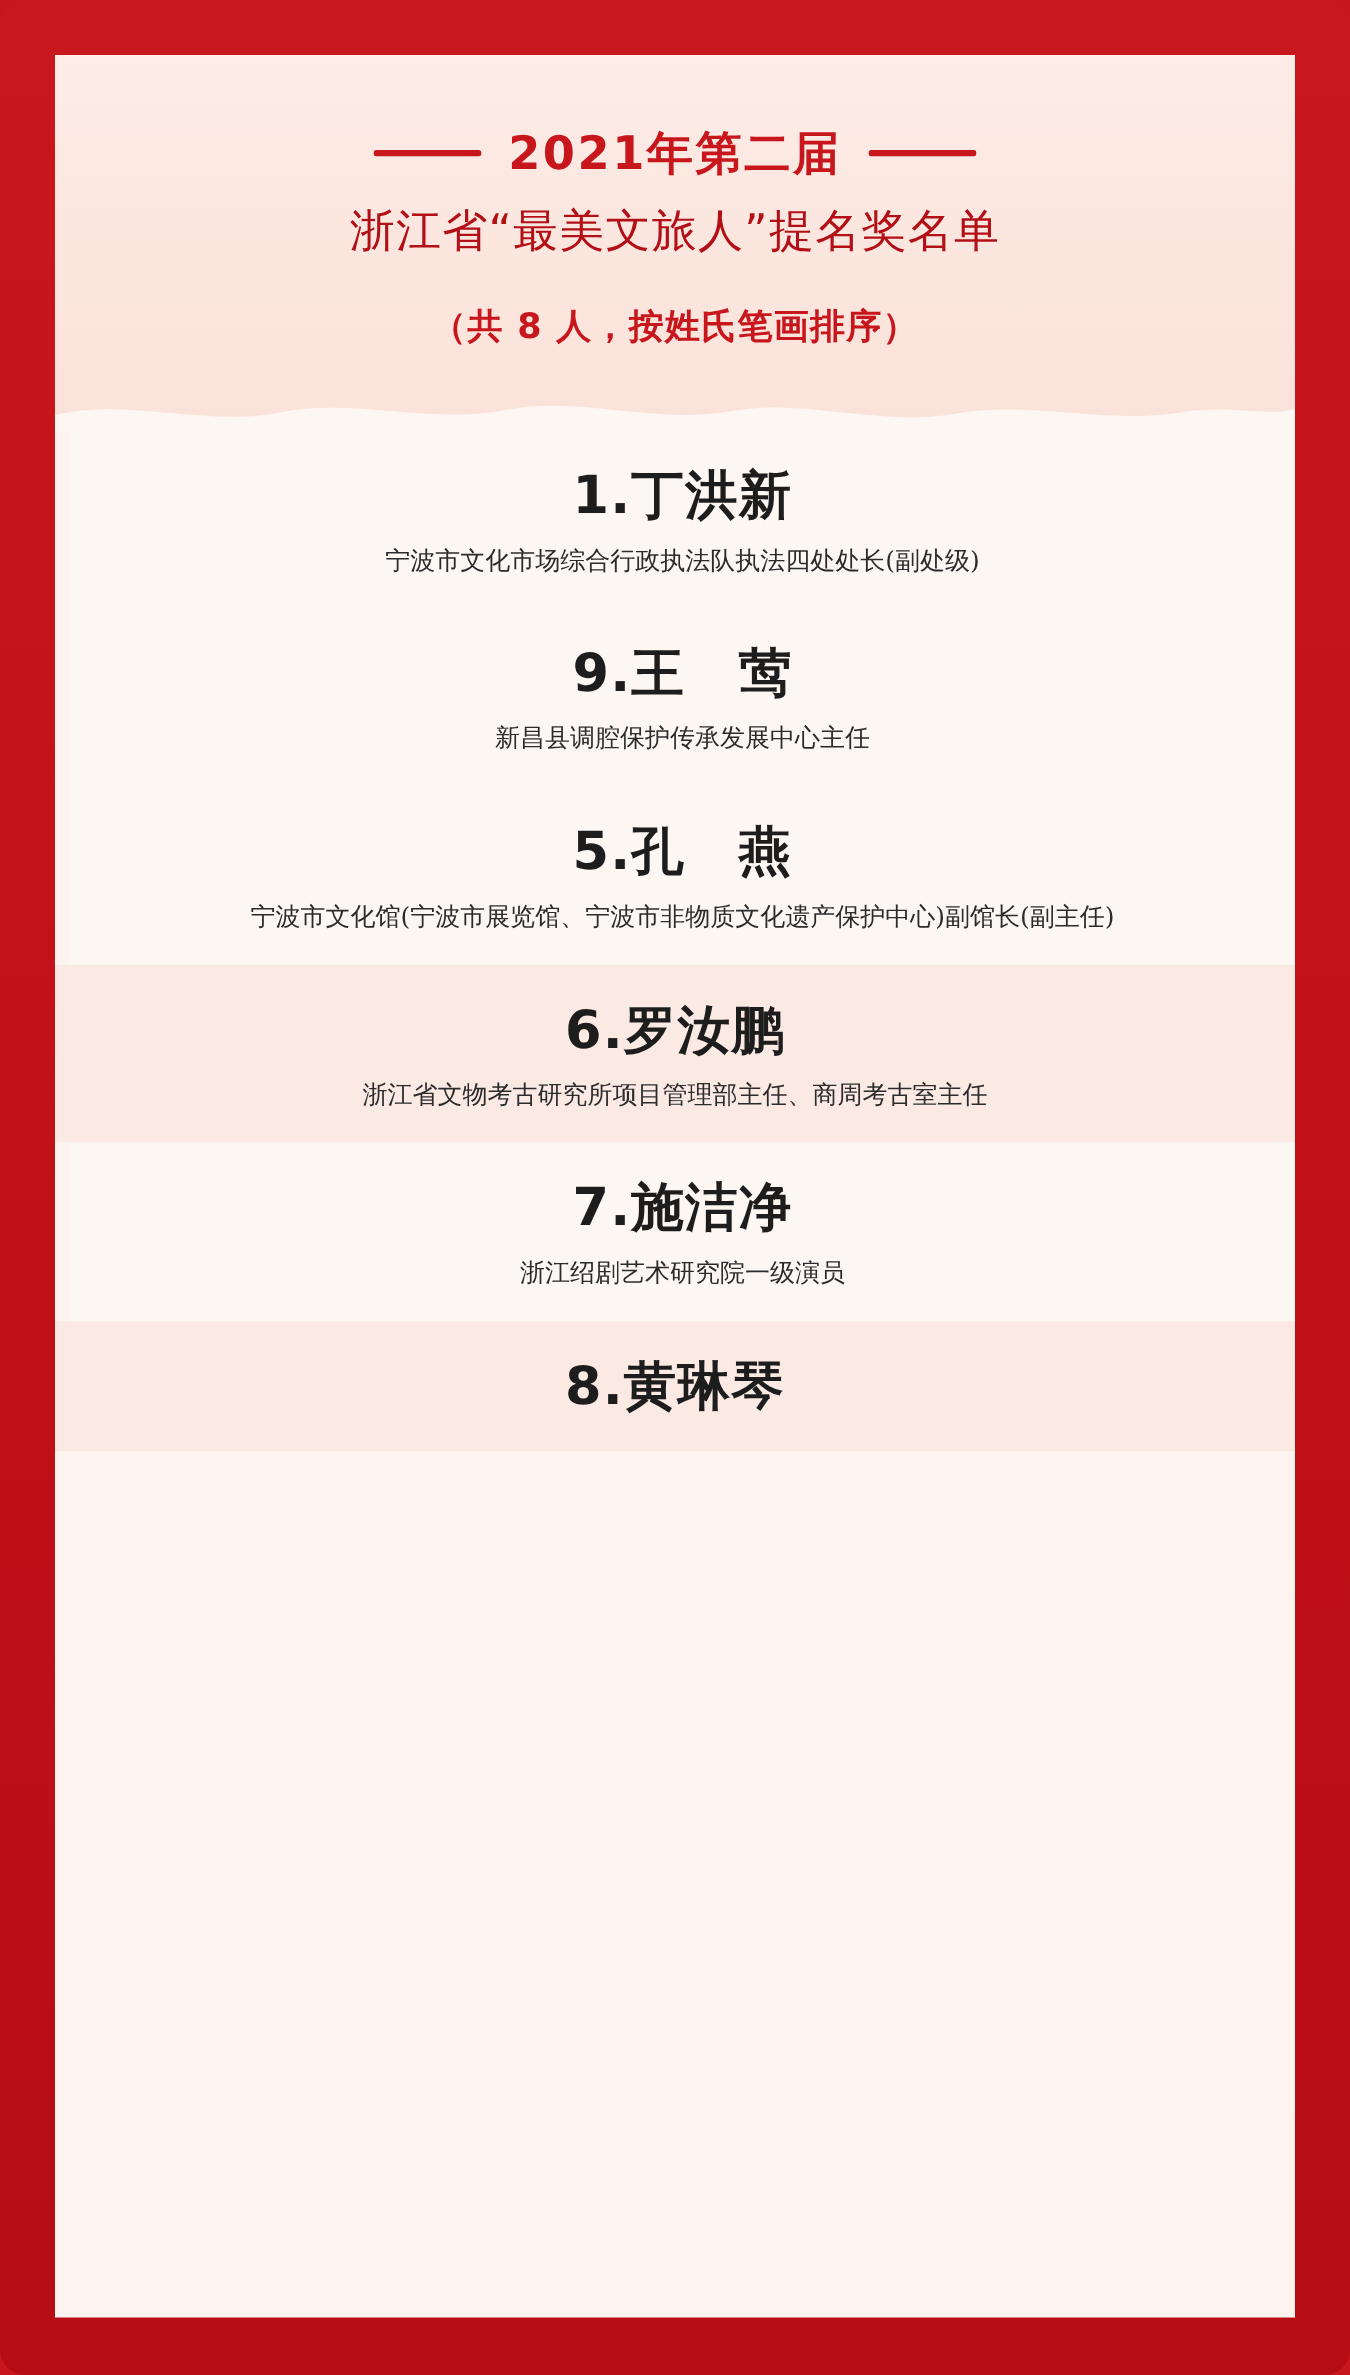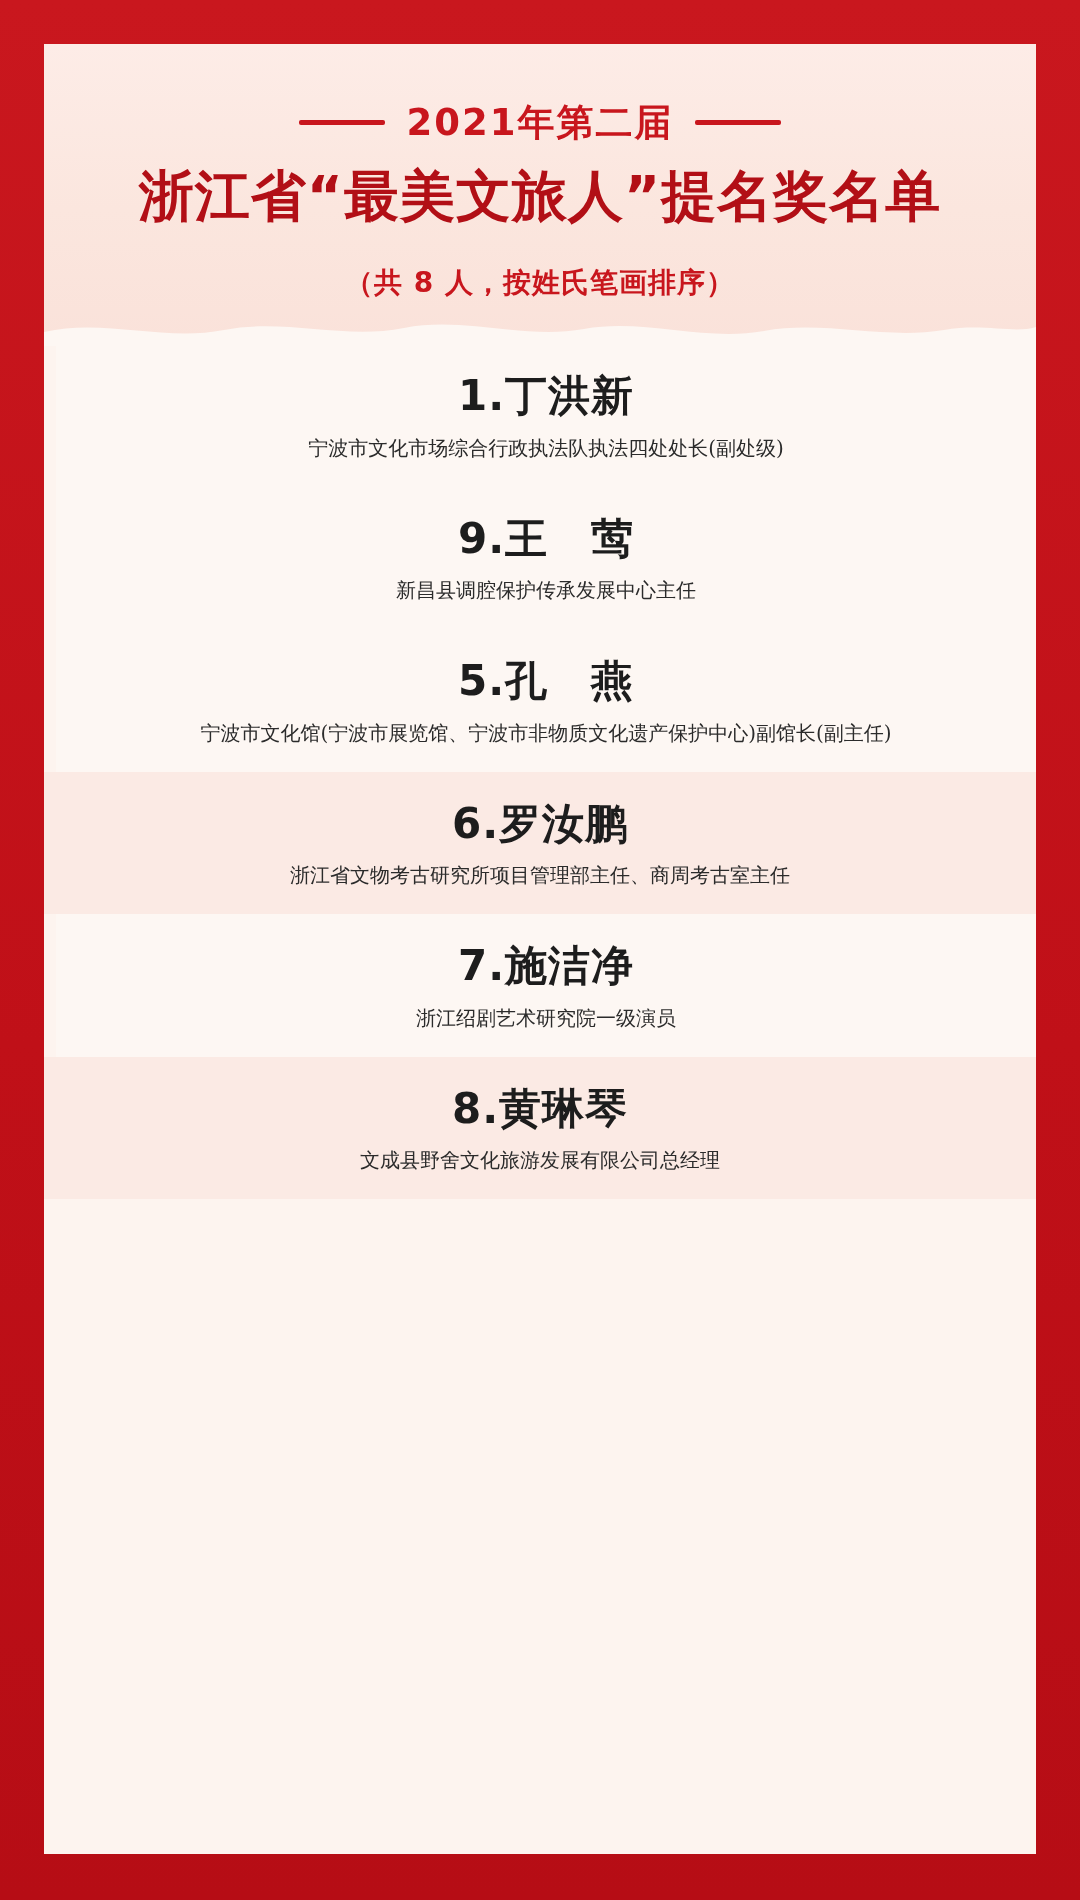--- a/index.html
+++ b/index.html
@@ -14,20 +14,21 @@
     overflow: hidden;
   }
 
   .poster {
     position: relative;
     width: 1080px;
     height: 1900px;
     background: linear-gradient(180deg, #c9171e 0%, #c01018 55%, #b60d15 100%);
     box-sizing: border-box;
     padding: 44px 44px 46px 44px;
+    border-radius: 20px;
   }
 
   .card {
     position: relative;
     width: 992px;
     height: 1810px;
     background: #fdf4ef;
     overflow: hidden;
     box-sizing: border-box;
   }
@@ -60,22 +61,22 @@
     font-size: 37px;
     font-weight: bold;
     color: #c8161d;
     letter-spacing: 2px;
     line-height: 1;
   }
 
   .main-title {
     margin-top: 24px;
     font-family: "DejaVu Sans", sans-serif;
-    font-size: 55px;
-    font-weight: bold;
+    font-size: 36px;
+    font-weight: normal;
     color: #b20f16;
     letter-spacing: 1px;
     line-height: 1.15;
     white-space: nowrap;
   }
 
   .sub-title {
     margin-top: 36px;
     font-family: "DejaVu Sans", sans-serif;
     font-size: 28px;
@@ -163,18 +164,17 @@
       <div class="entry even">
         <div class="entry-name">6.罗汝鹏</div>
         <div class="entry-desc">浙江省文物考古研究所项目管理部主任、商周考古室主任</div>
       </div>
       <div class="entry odd">
         <div class="entry-name">7.施洁净</div>
         <div class="entry-desc">浙江绍剧艺术研究院一级演员</div>
       </div>
       <div class="entry even">
         <div class="entry-name">8.黄琳琴</div>
-        <div class="entry-desc">文成县野舍文化旅游发展有限公司总经理</div>
       </div>
     </div>
 
   </div>
 </div>
 
 </body></html>

